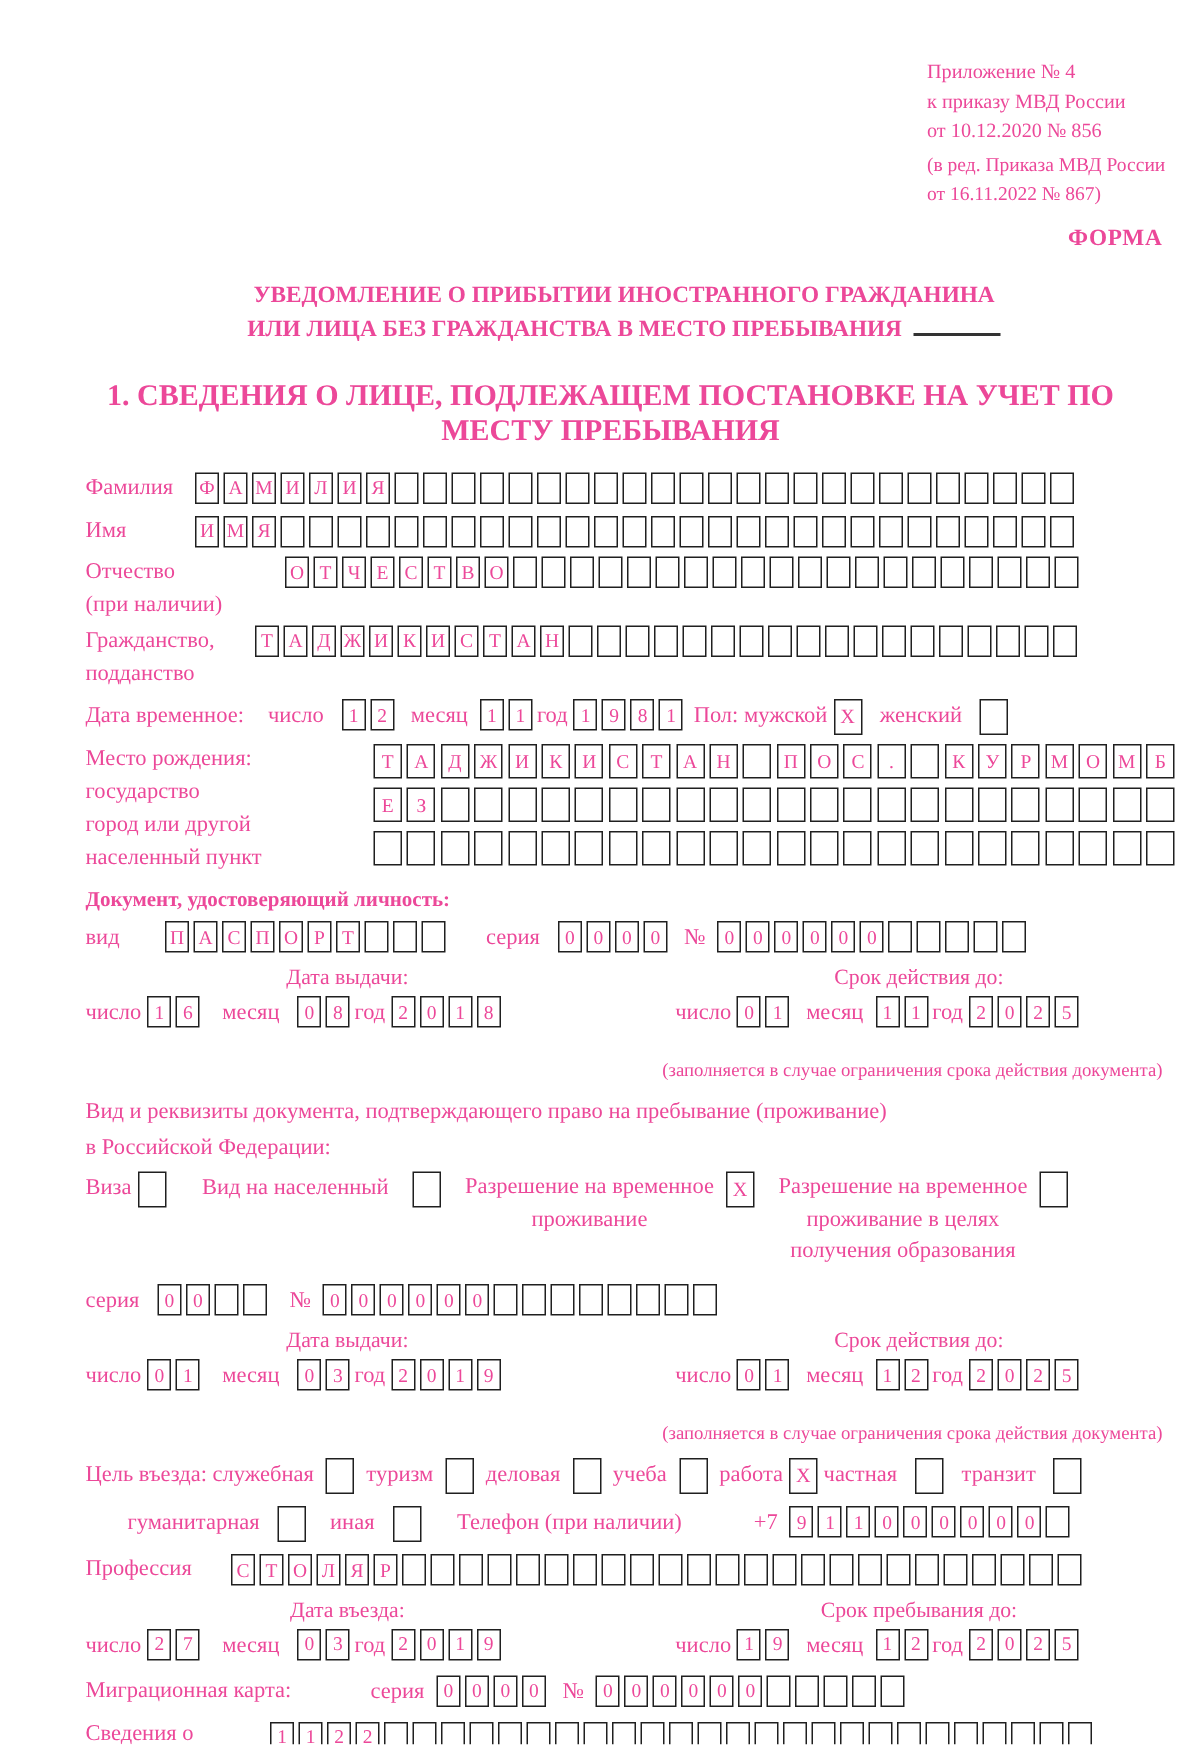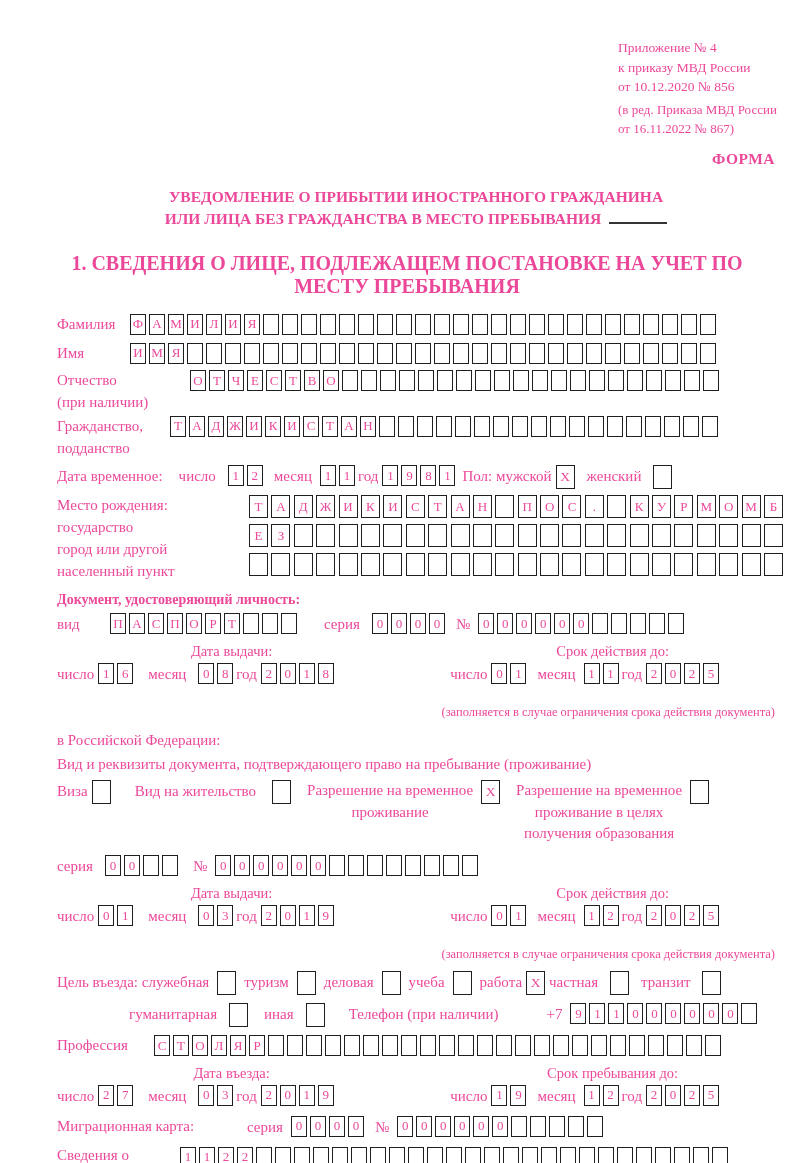--- a/index.html
+++ b/index.html
@@ -435,33 +435,33 @@
             <span class="cell">0</span>
             <span class="cell">2</span>
             <span class="cell">5</span>
           </span>
       </div>
     </div>
   </div>
   <div class="fineprint">(заполняется в случае ограничения срока действия документа)</div>
 
   <div class="plain">
+    <div>Вид и реквизиты документа, подтверждающего право на пребывание (проживание)</div>
     <div>в Российской Федерации:</div>
-    <div>Вид и реквизиты документа, подтверждающего право на пребывание (проживание)</div>
   </div>
 
   <div class="row" style="margin-top:4px;">
     <div class="cbitem">
       <span class="inlbl">Виза</span>
         <span class="gap4"></span>
       <span class="checkbox"></span>
     </div>
     <span class="gap24"></span>
     <div class="cbitem">
-      <span class="inlbl">Вид на жительство</span>
+      <span class="inlbl">Вид на населенный</span>
         <span class="gap16"></span>
       <span class="checkbox"></span>
     </div>
     <span class="gap16"></span>
     <div class="cbitem">
       <div class="cbtext">
         <div>Разрешение на временное</div>
         <div>проживание</div>
       </div>
       <span class="gap8"></span>
@@ -588,21 +588,21 @@
       <span class="gap4"></span>
     <span class="inlbl">частная</span>
       <span class="gap12"></span>
     <span class="checkbox"></span>
       <span class="gap12"></span>
     <span class="inlbl">транзит</span>
       <span class="gap12"></span>
     <span class="checkbox"></span>
   </div>
 
-  <div class="row" style="margin-top:8px; margin-left:72px;">
+  <div class="row" style="margin-top:8px; margin-left:28px;">
     <span class="inlbl">гуманитарная</span>
       <span class="gap12"></span>
     <span class="checkbox"></span>
       <span class="gap16"></span>
     <span class="inlbl">иная</span>
       <span class="gap12"></span>
     <span class="checkbox"></span>
       <span class="gap24"></span>
     <span class="inlbl">Телефон (при наличии)</span>
       <span class="gap24"></span>

